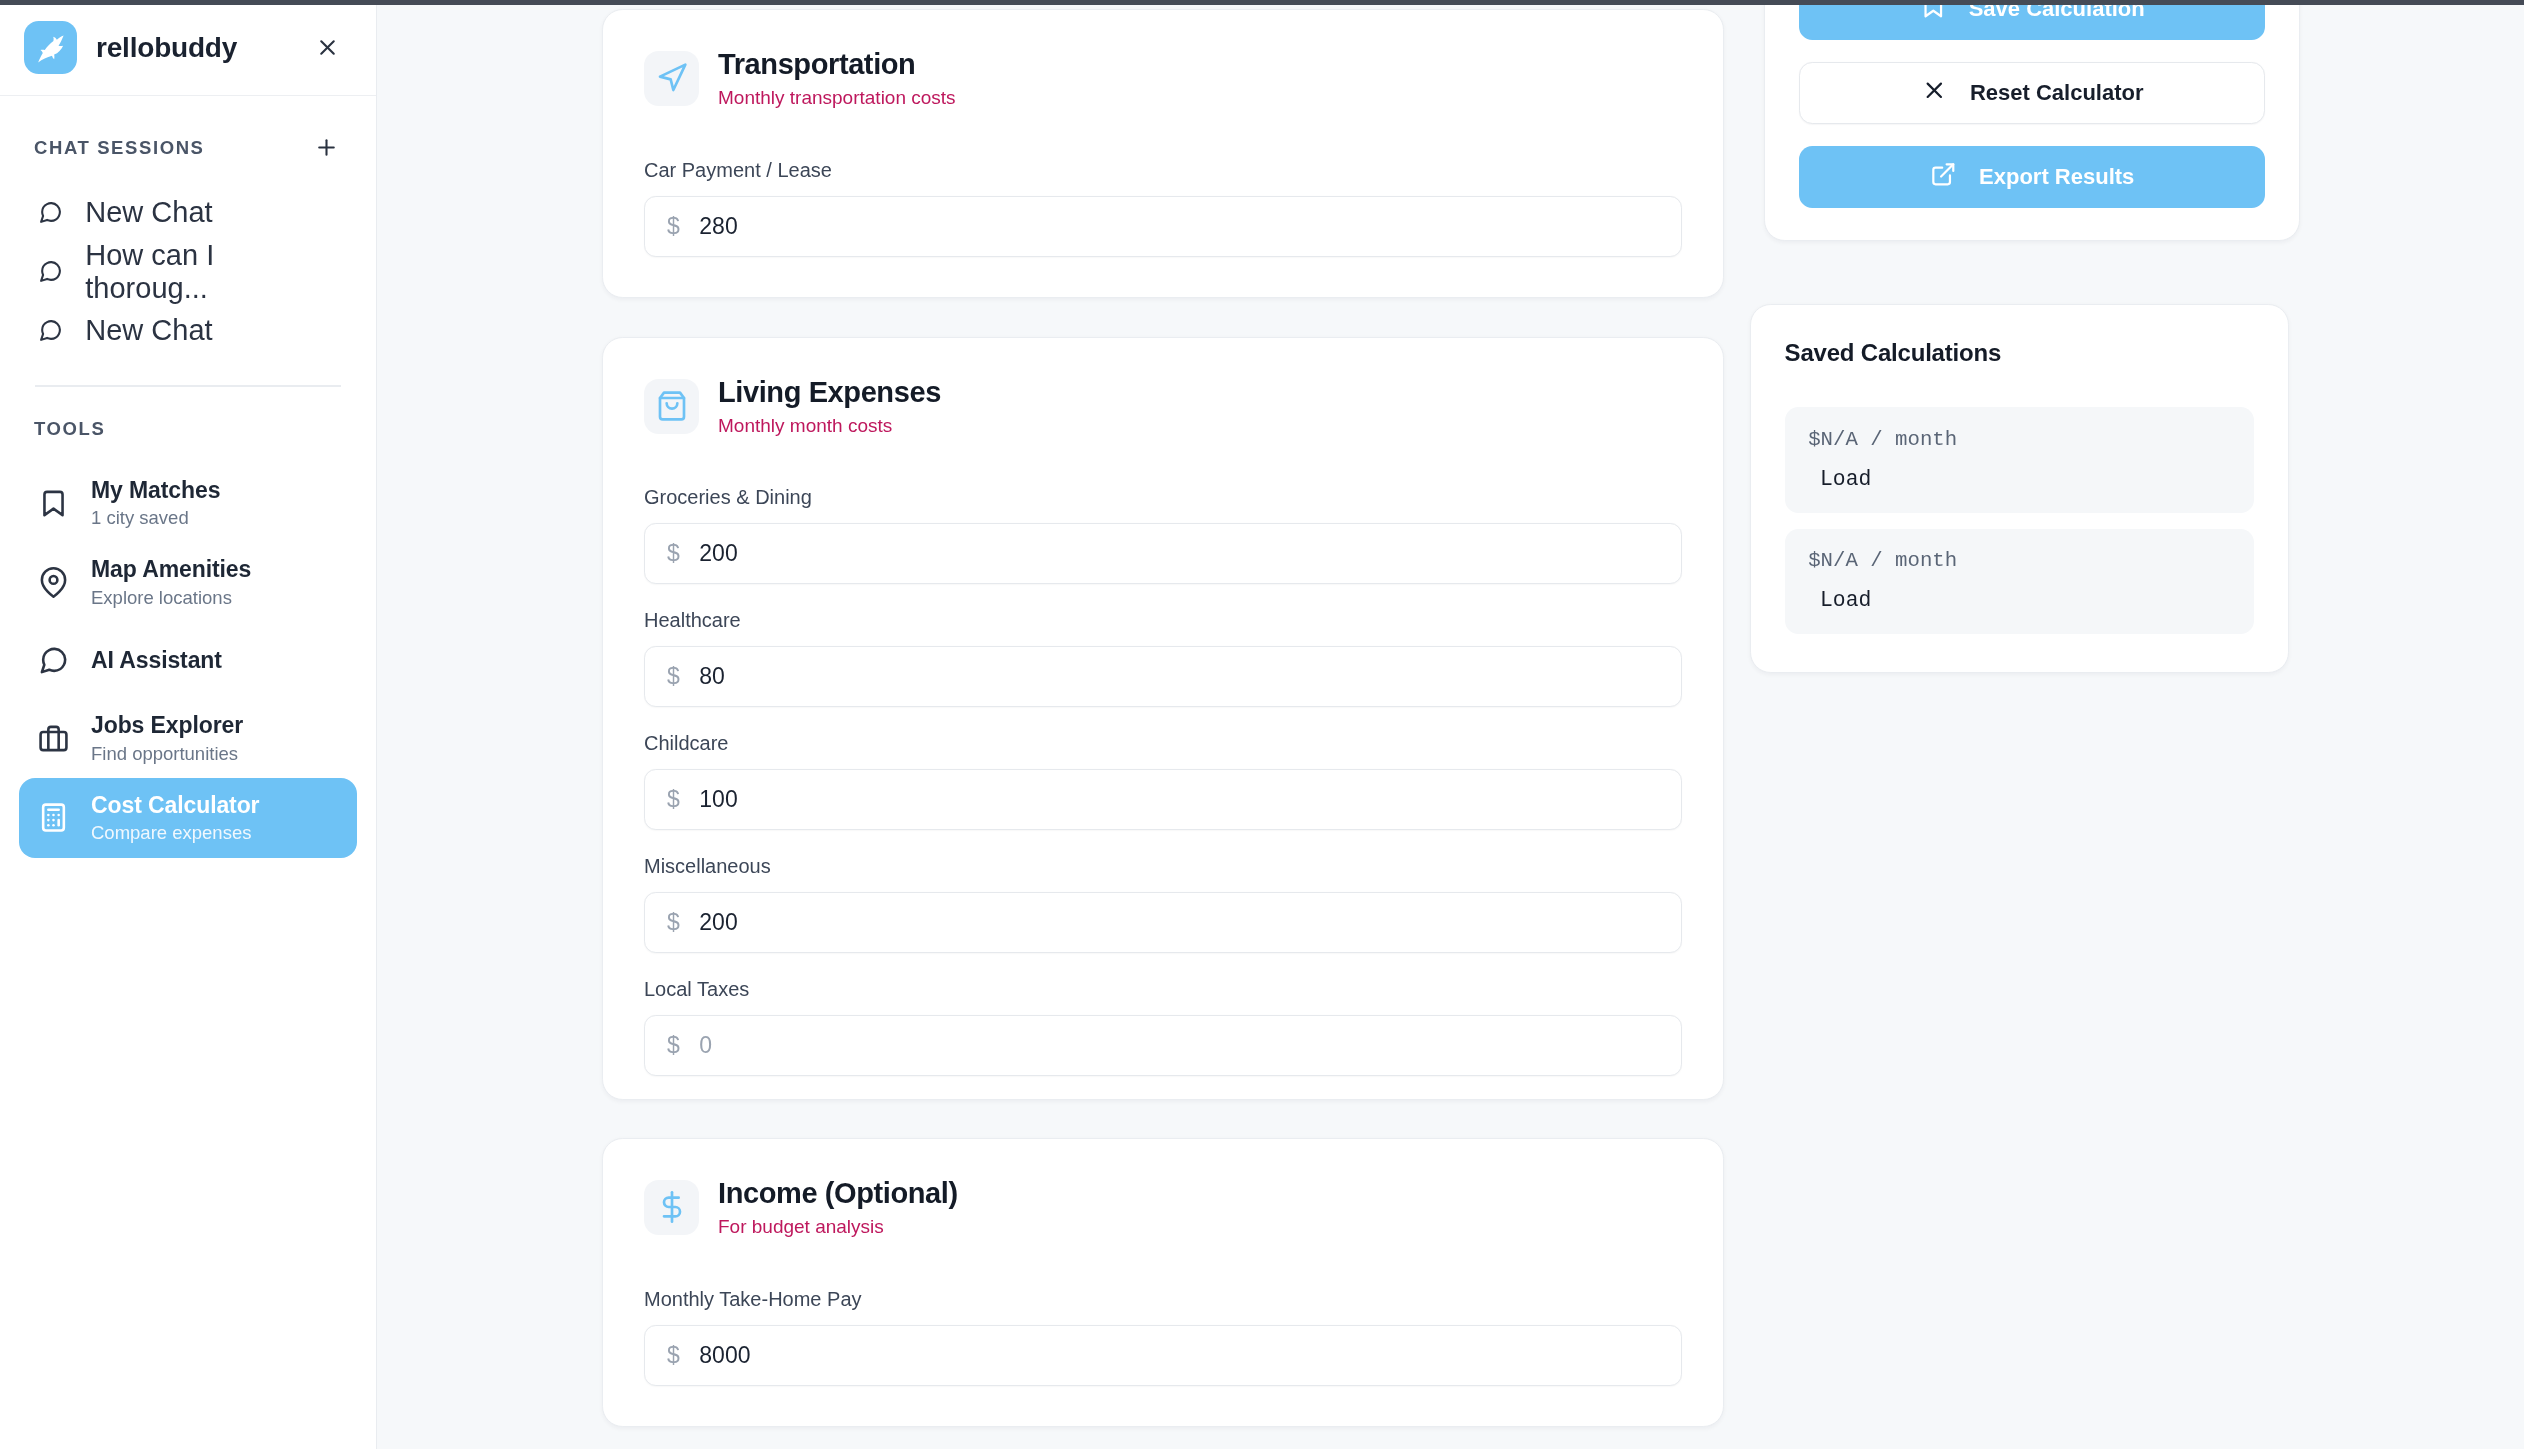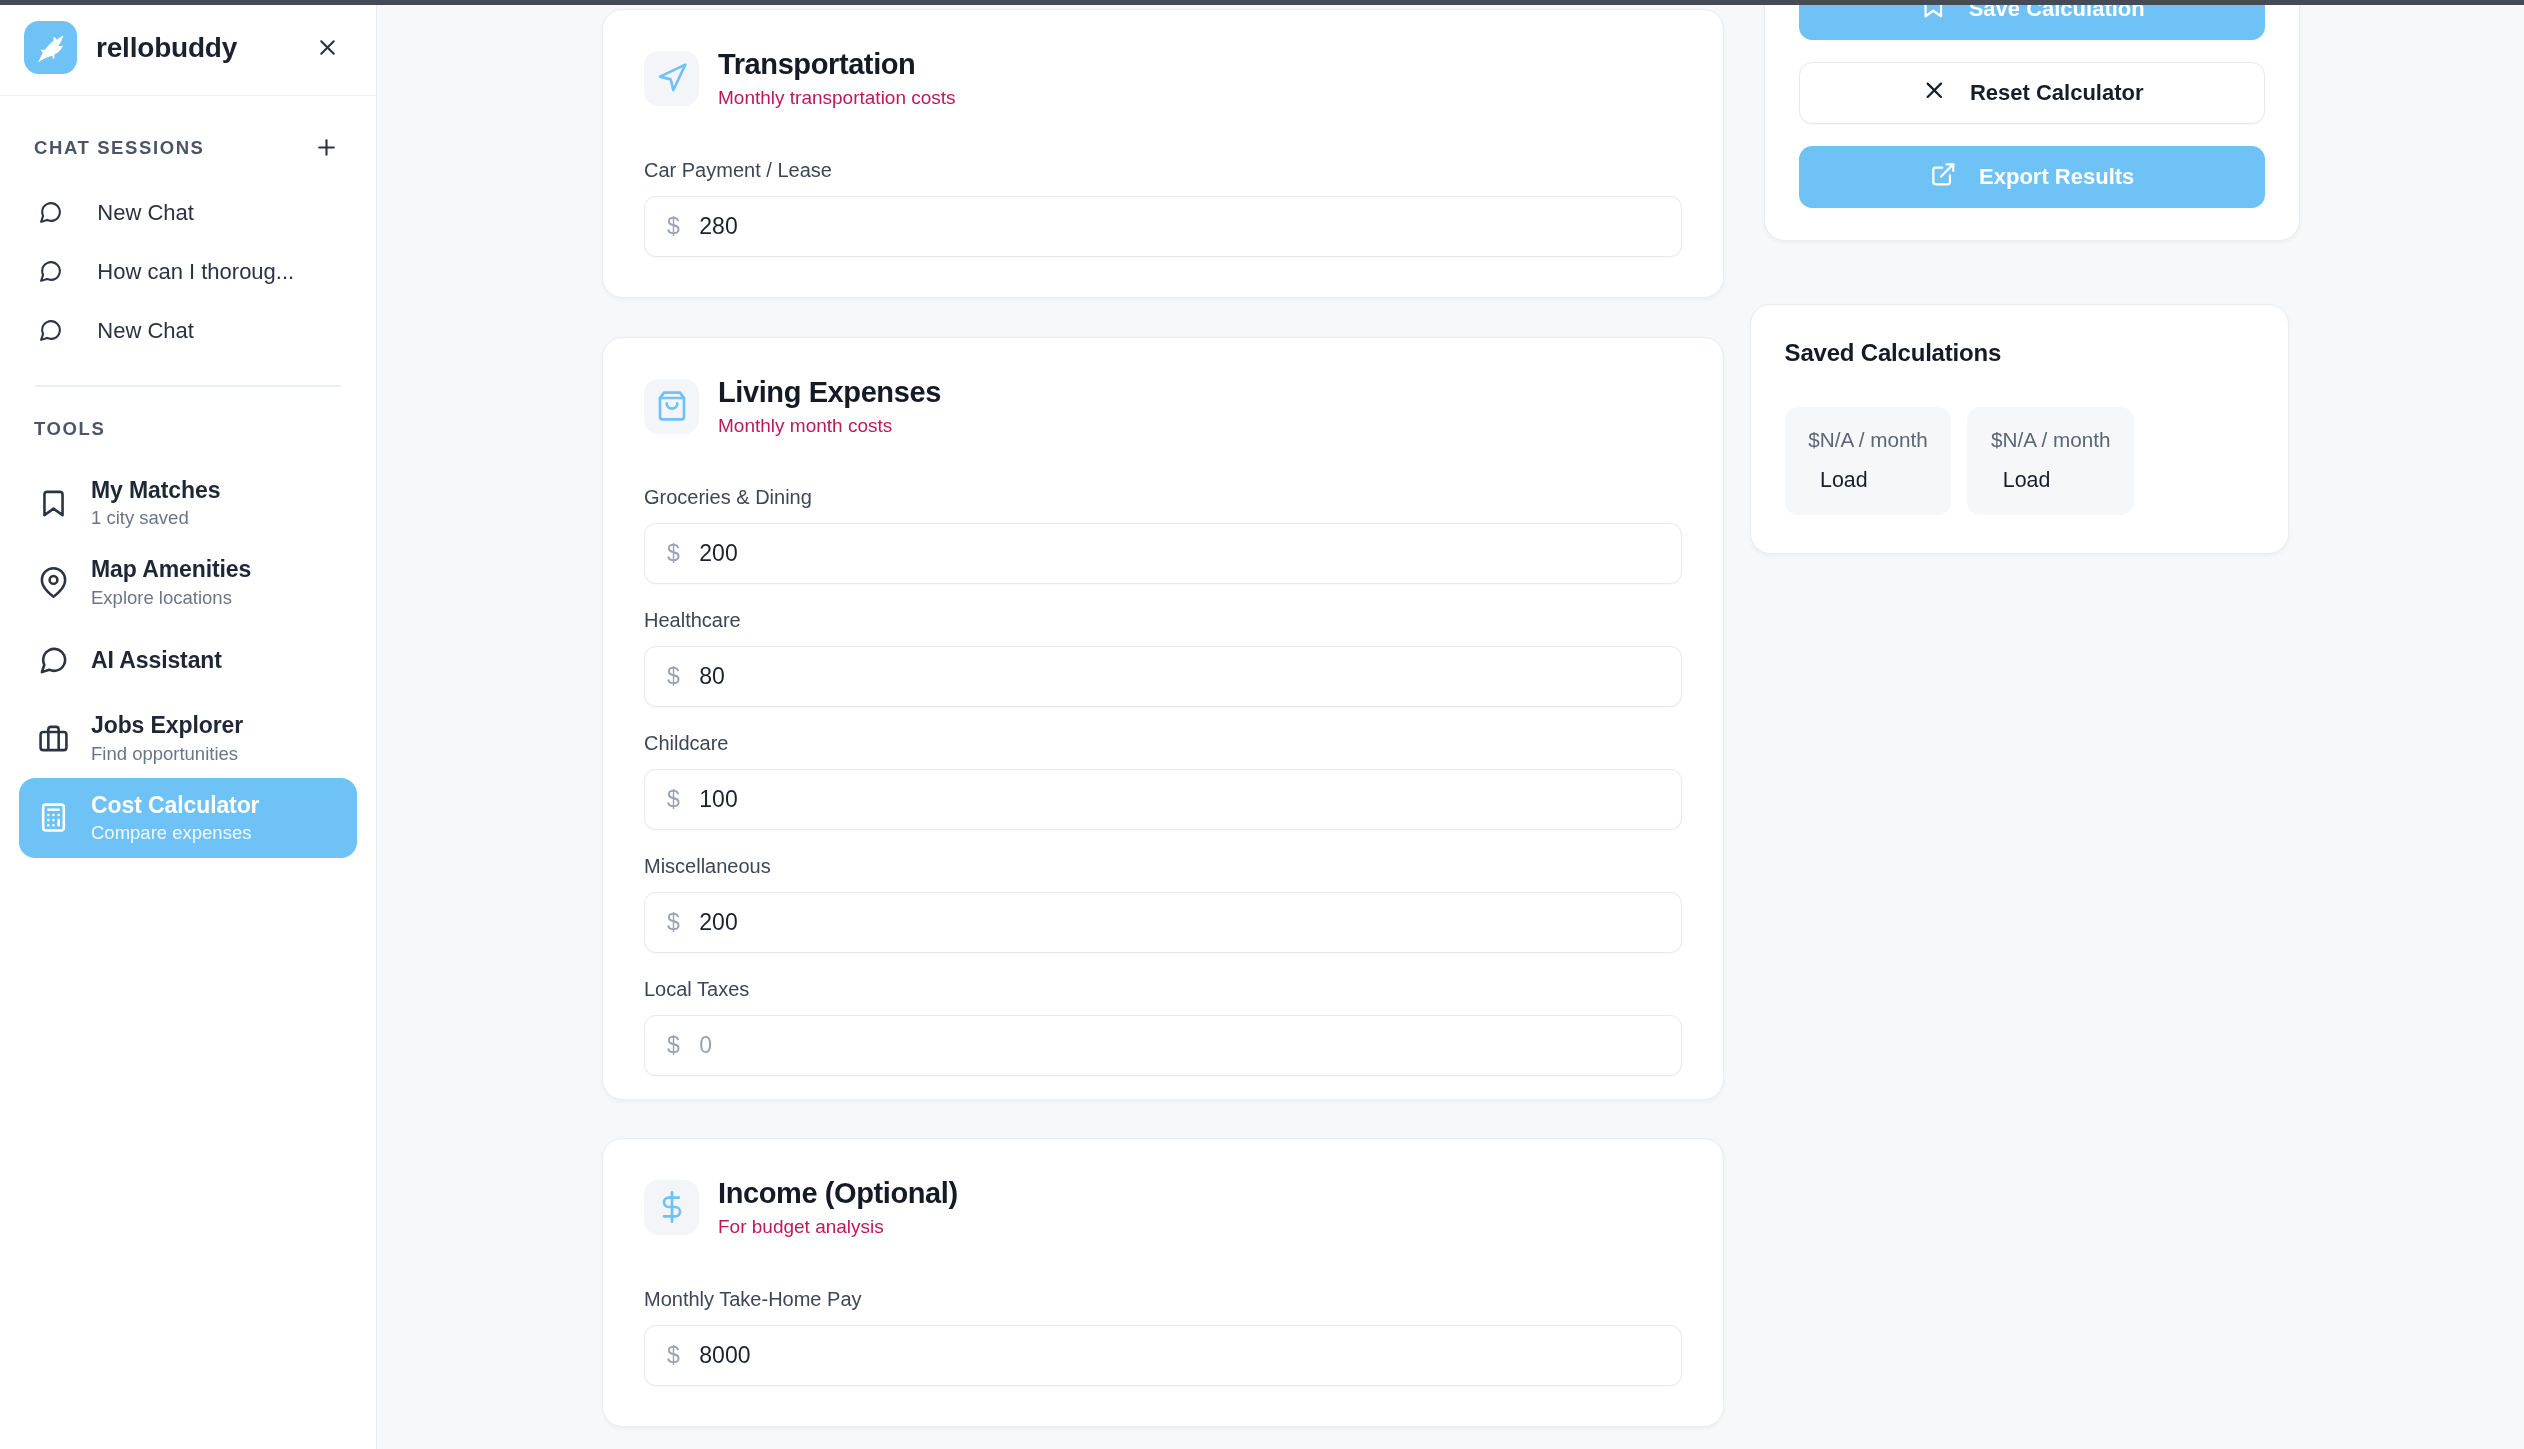--- a/index.html
+++ b/index.html
@@ -74,21 +74,21 @@
 
   .chat-list { padding: 0 25px; }
   .chat-item {
     display: flex; align-items: center;
     height: 59px; padding: 0 10.3px;
     border-radius: 10.3px; cursor: pointer;
   }
   .chat-item .ic { width: 31px; height: 31px; color: #2C3443; flex:0 0 auto;
                    display:flex;align-items:center;justify-content:center; }
   .chat-item .ic svg { width: 25px; height: 25px; }
-  .chat-item .lbl { margin-left: 31px; font-size: 22px; color: #2B3342; }
+  .chat-item .lbl { margin-left: 19px; font-size: 29px; color: #2B3342; }
 
   .divider {
     height: 1.5px; background: #E9ECF0;
     margin: 25px 35px 0 35px;
   }
 
   .tools-head {
     padding: 0 34px; height: 68px;
     display: flex; align-items: center;
     margin-top: 8.9px;
@@ -196,21 +196,21 @@
     border-color: #E6E9ED;
     box-shadow: 0 0.7px 1.5px rgba(16,24,40,0.04);
   }
 
   .saved-panel { padding: 34px 34px 38px 34px; }
   .saved-title {
     font-size: 24px; font-weight: 700; color: #141B27;
     letter-spacing: -0.2px;
     margin-bottom: 40px;
   }
-  .saved-list { display: flex; flex-direction: row; gap: 16px; }
+  .saved-list { display: flex; flex-direction: column; gap: 16px; font-family: Liberation Mono, monospace; }
   .saved-item {
     background: #F5F7F9;
     border-radius: 13.3px;
     padding: 20.7px 23.6px 22px 23.6px;
     cursor: pointer;
   }
   .saved-amount { font-size: 20.7px; color: #5A6576; margin-bottom: 16px; }
   .saved-load {
     font-size: 21.4px; color: #171E2B; font-weight: 400;
     padding-left: 11.8px; cursor: pointer;

